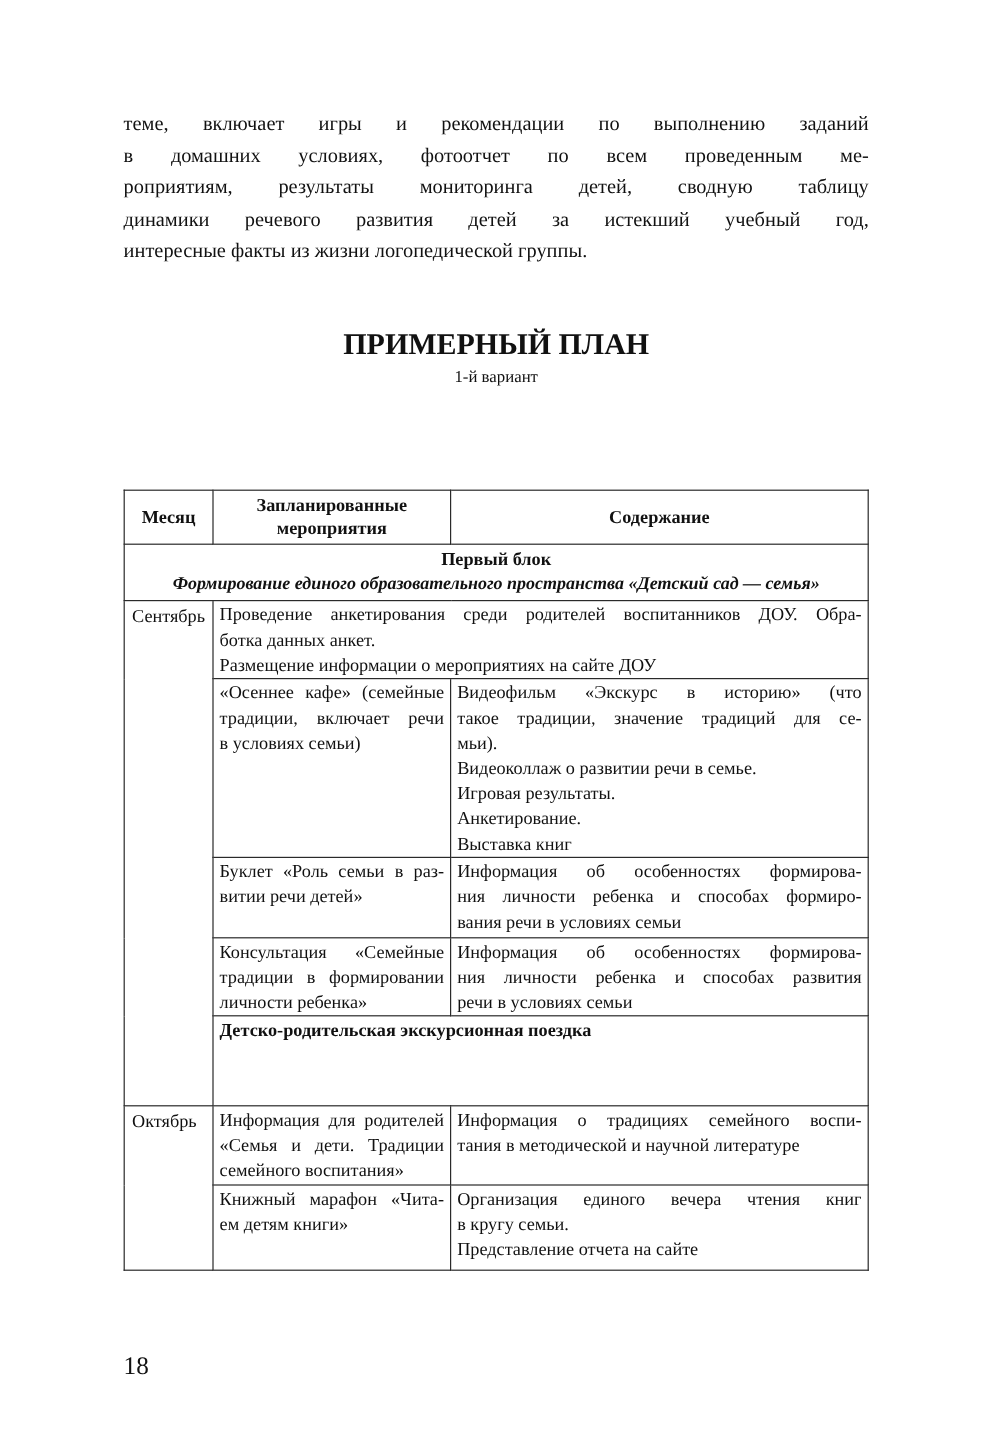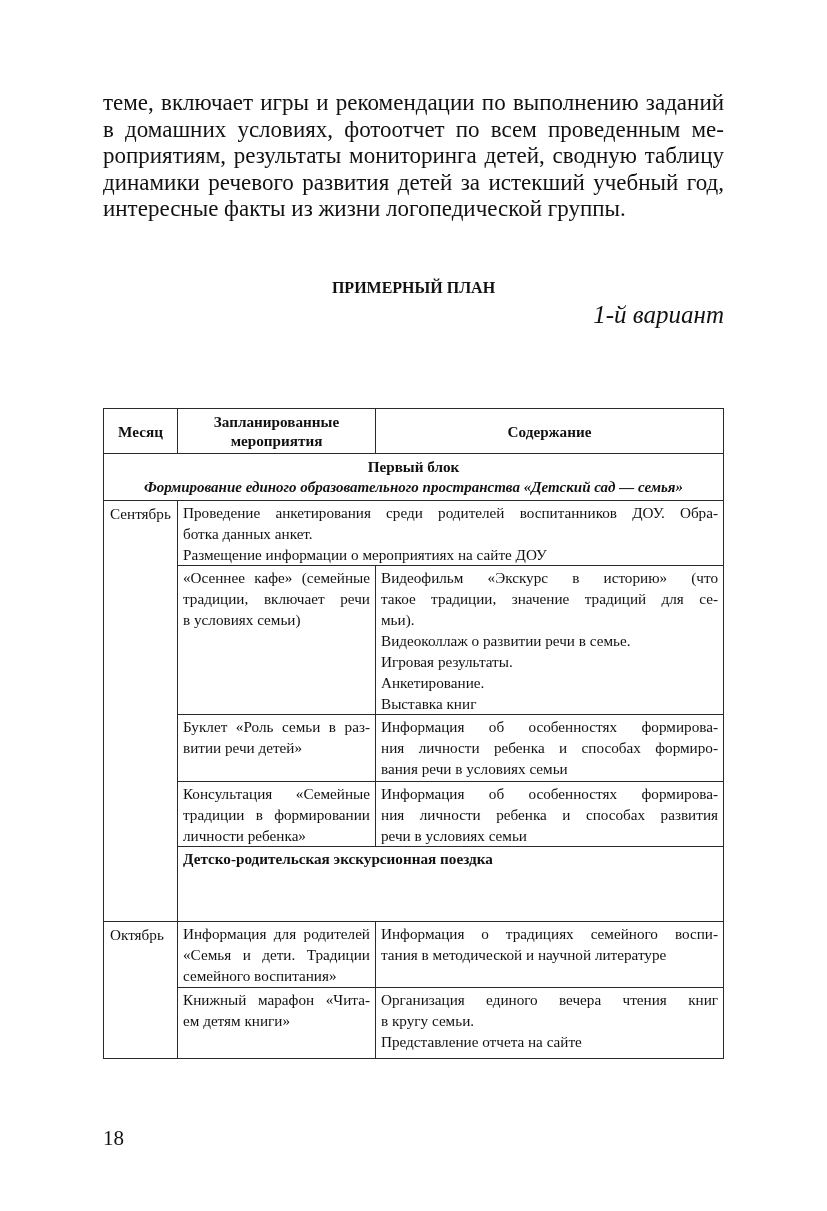--- a/index.html
+++ b/index.html
@@ -13,21 +13,21 @@
     position: relative;
     overflow: hidden;
     font-family: "Liberation Serif", "DejaVu Serif", serif;
     color: #111111;
   }
   .intro {
     position: absolute;
     left: 103px;
     top: 90px;
     width: 621px;
-    font-size: 23px;
+    font-size: 17px;
     line-height: 26.5px;
     text-align: justify;
     margin: 0;
   }
   .intro .line {
     display: block;
     text-align: justify;
     text-align-last: justify;
     white-space: nowrap;
   }
@@ -36,30 +36,28 @@
   }
   .heading {
     position: absolute;
     left: 103px;
     top: 274px;
     width: 621px;
     text-align: center;
   }
   .heading .h1 {
     font-weight: bold;
-    font-size: 16px;
+    font-size: 25px;
     line-height: 28px;
     display: block;
   }
   .heading .sub {
-    font-style: italic;
-    font-size: 25px;
+    font-size: 14px;
     line-height: 26px;
     display: block;
-    text-align: right;
   }
   table.plan {
     position: absolute;
     left: 103px;
     top: 408px;
     width: 621px;
     border-collapse: collapse;
     table-layout: fixed;
     font-size: 15.2px;
     line-height: 21px;

